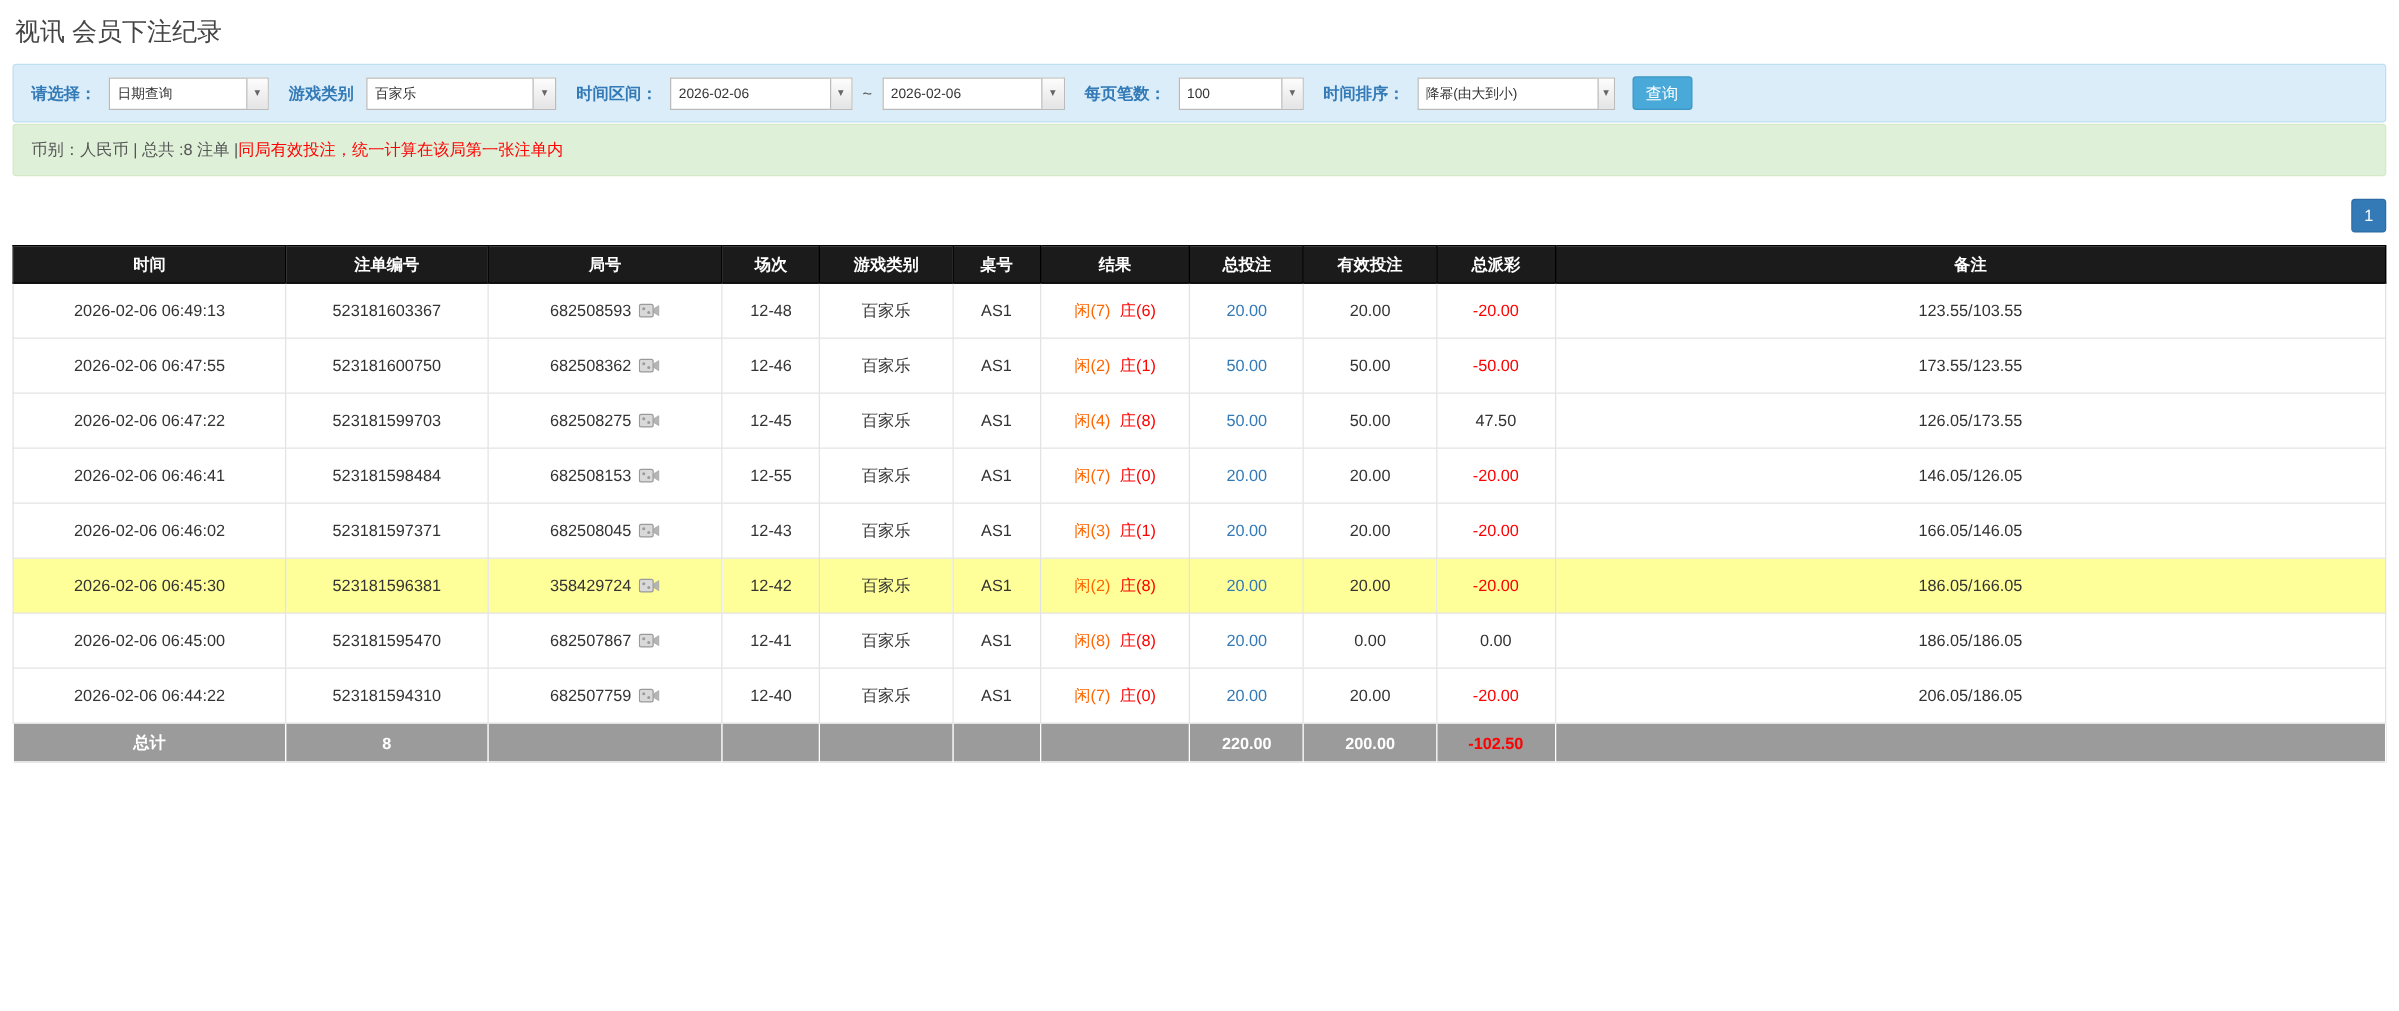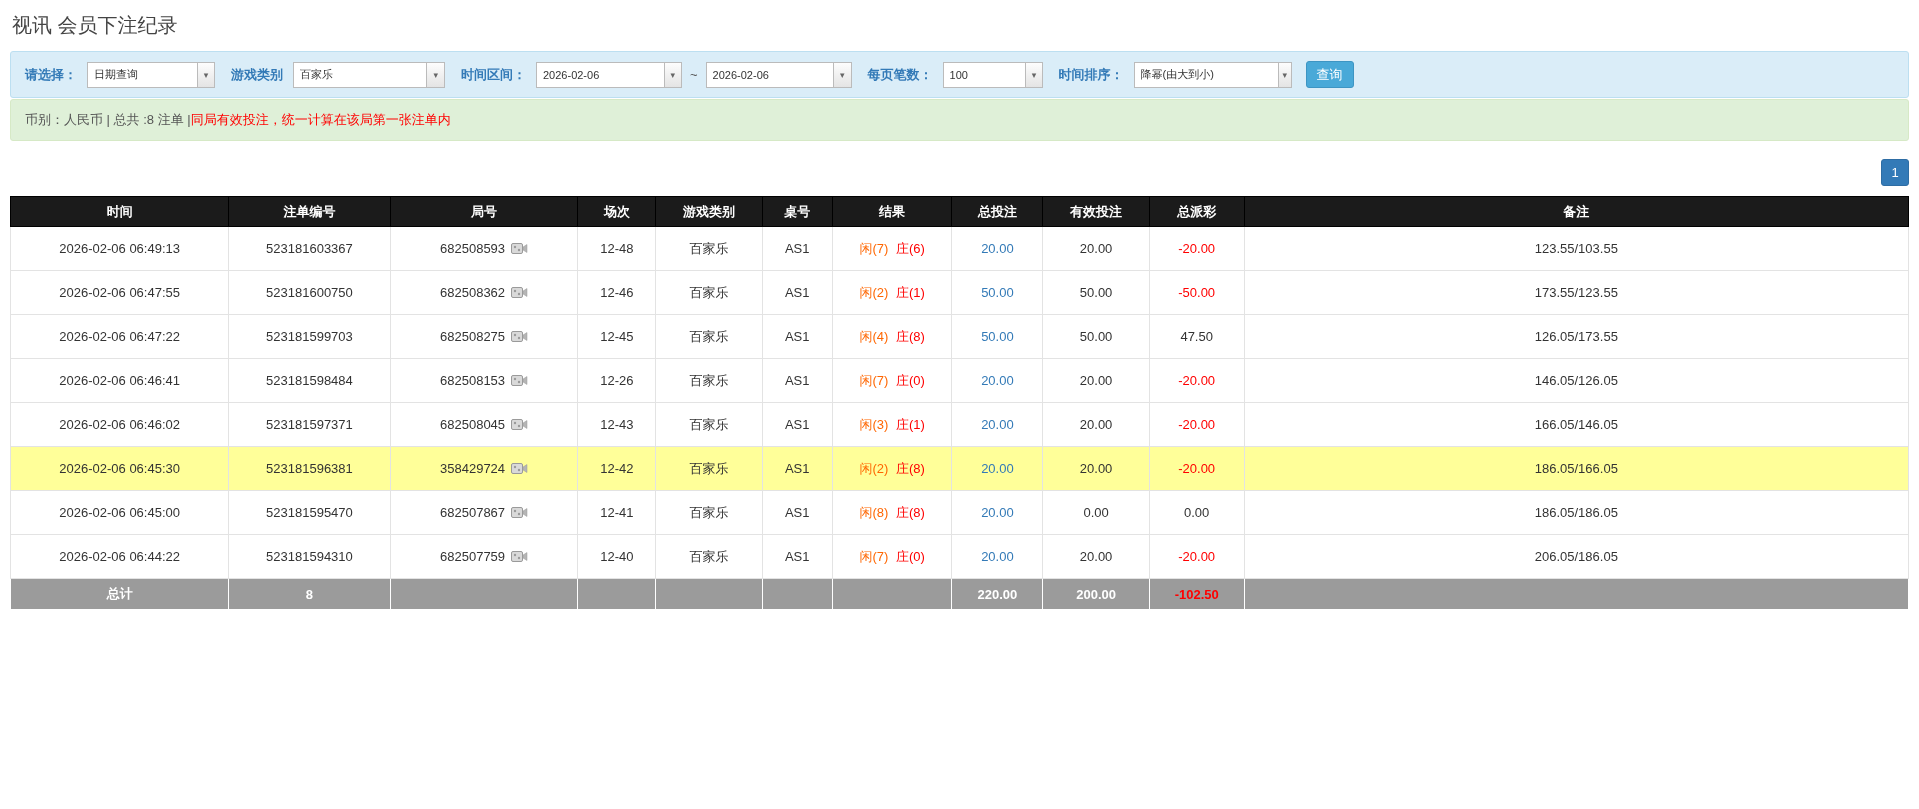--- a/index.html
+++ b/index.html
@@ -358,21 +358,21 @@
         <span class="replay-icon">
           <svg width="17" height="14" viewBox="0 0 17 14">
             <rect x="0.5" y="1.5" width="11" height="10" rx="1.5" fill="#d9d9d9" stroke="#9a9a9a"></rect>
             <path d="M12 5 L16 2.5 V10.5 L12 8 Z" fill="#b5b5b5" stroke="#9a9a9a" stroke-width="0.5"></path>
             <circle cx="4" cy="5" r="1.2" fill="#9a9a9a"></circle>
             <circle cx="8" cy="8" r="1.2" fill="#9a9a9a"></circle>
           </svg>
         </span>
       </span>
     </td>
-    <td>12-26</td>
+    <td>12-55</td>
     <td>百家乐</td>
     <td>AS1</td>
     <td>
       <span class="player">闲(7)</span>
       <span class="banker">庄(0)</span>
     </td>
     <td>
       <span class="bet-link">20.00</span>
     </td>
     <td>20.00</td>

